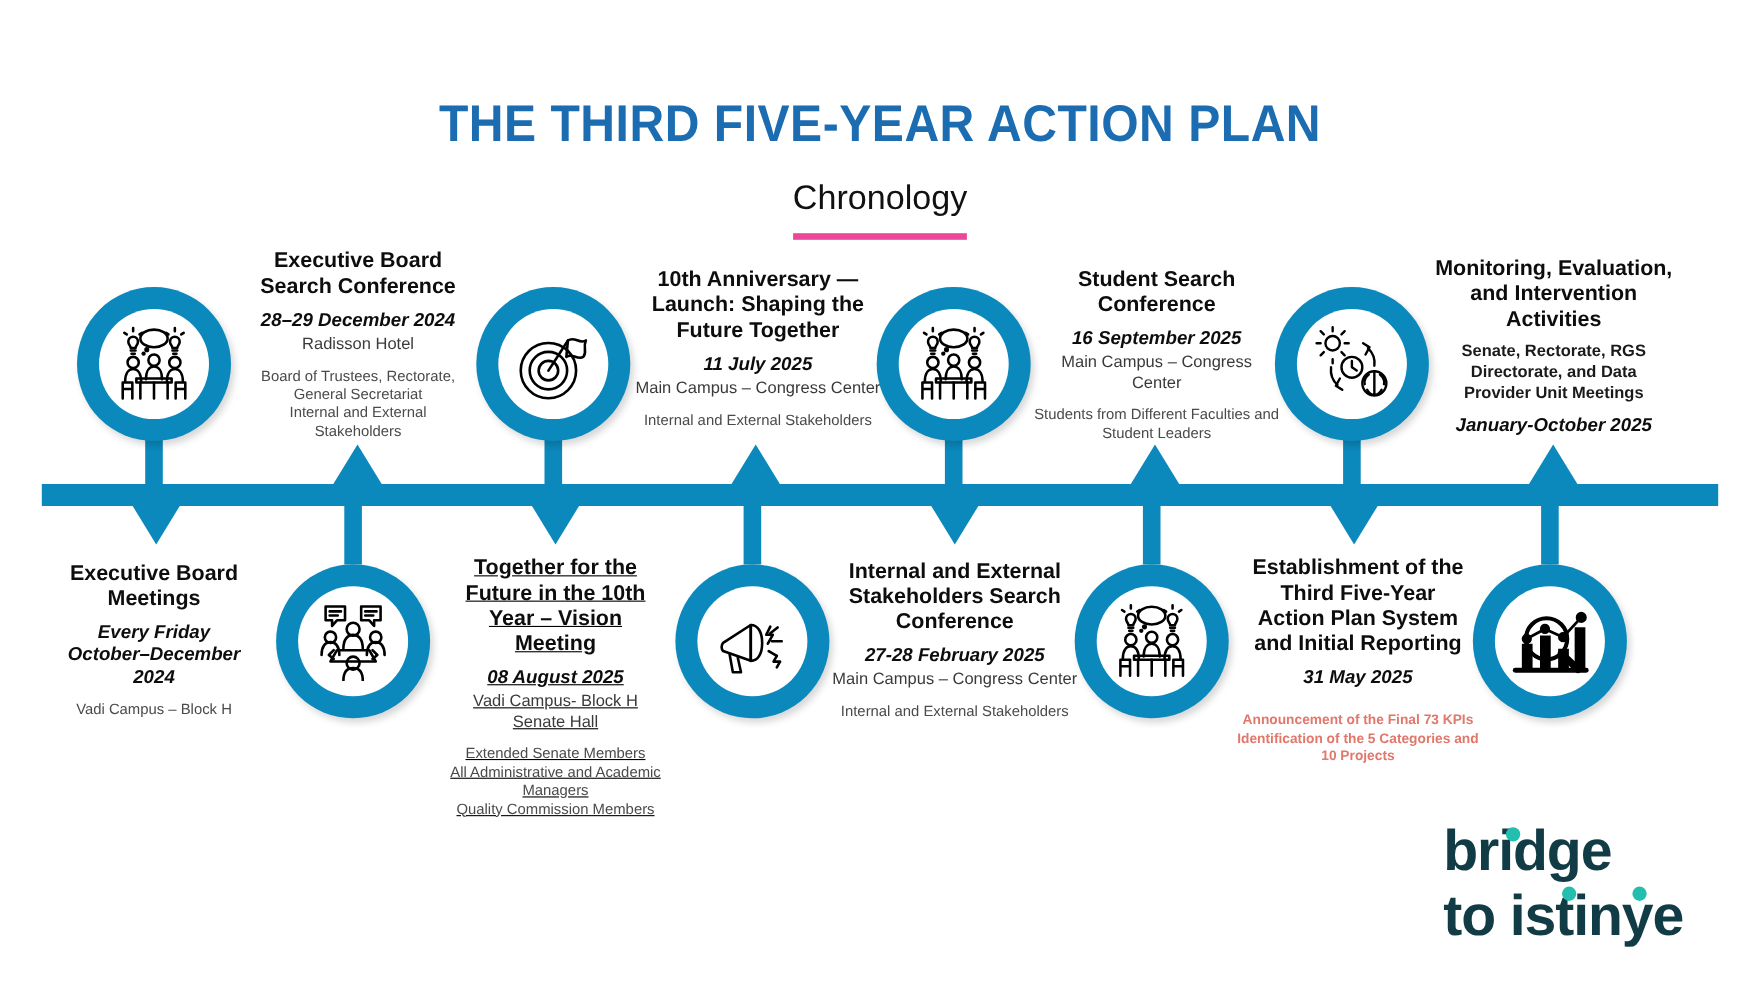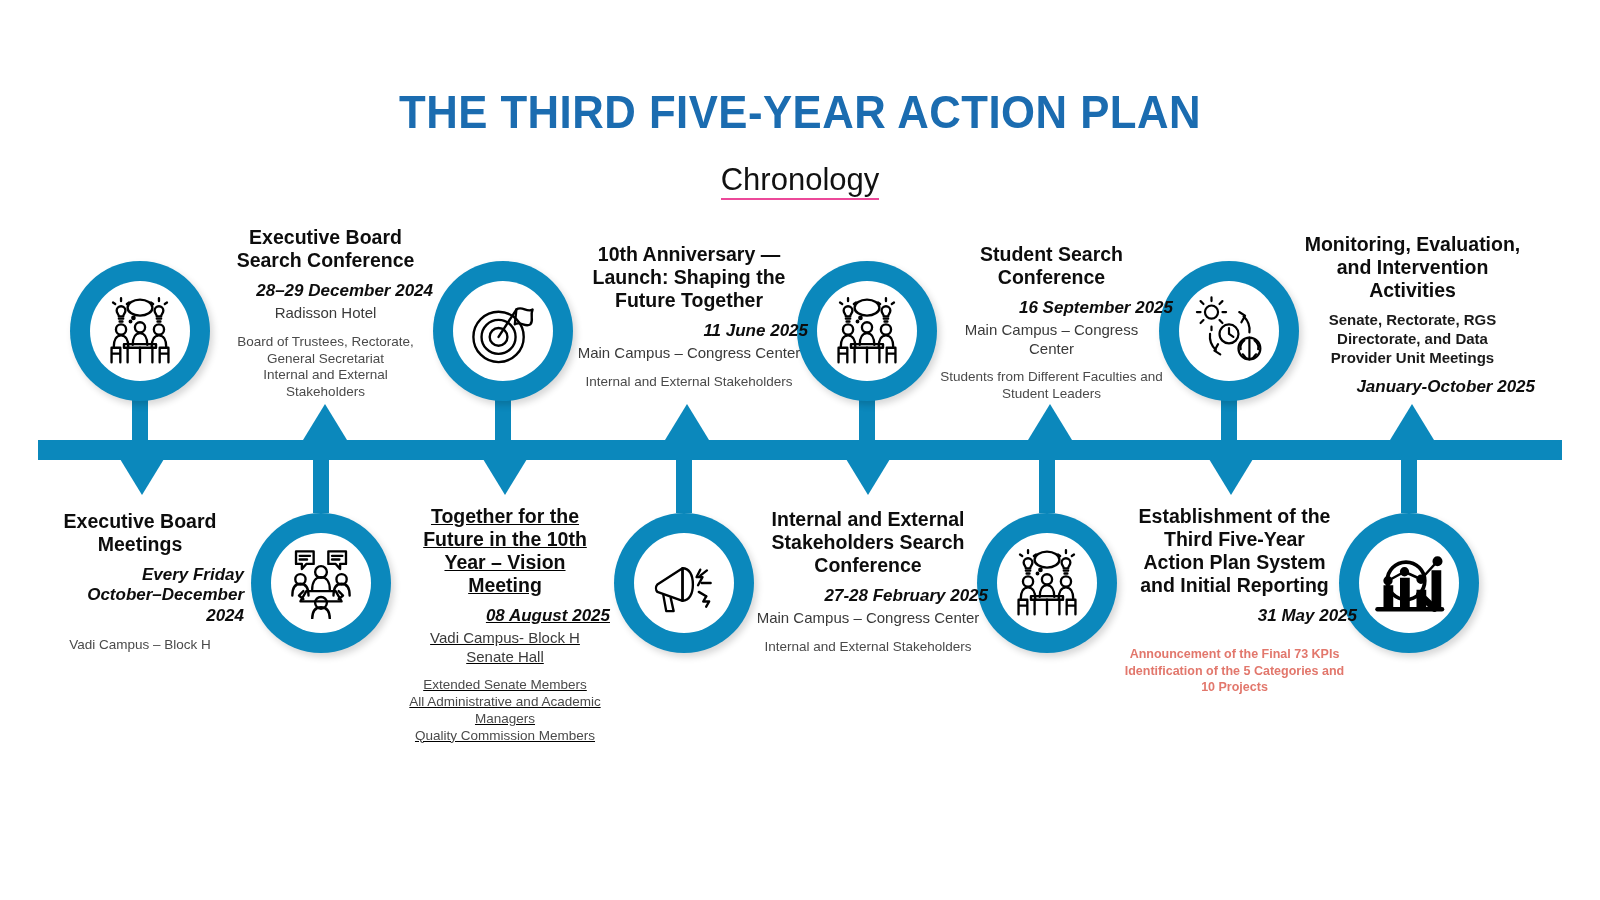--- a/index.html
+++ b/index.html
@@ -19,21 +19,21 @@
     font-size:47px;font-weight:bold;letter-spacing:.5px;
     color:#1B6CB0;
     transform:scaleX(.93);
     white-space:nowrap;
   }
   .sub-title{
     position:absolute;left:0;top:162px;width:1600px;
     text-align:center;
     font-size:31px;color:#111;
   }
-  .sub-title span{border-bottom:2px solid #ec4899;padding-bottom:1px;}
+  .sub-title span{border-bottom:6px solid #ec4899;padding-bottom:15px;}
 
   
   .spine{
     position:absolute;left:38px;top:440px;width:1524px;height:20px;
     background:#0B88BC;
   }
   .stem{position:absolute;width:16px;background:#0B88BC;}
   .tri{position:absolute;width:0;height:0;}
   .tri.up{
     border-left:22px solid transparent;
@@ -59,21 +59,21 @@
   }
   .node svg{display:block;}
 
   
   .block{position:absolute;text-align:center;}
   .block .t{
     font-size:19.5px;font-weight:bold;color:#0d0d0d;line-height:1.18;
   }
   .block .d{
     font-size:17px;font-weight:bold;font-style:italic;color:#0d0d0d;
-    line-height:1.2;margin-top:9px;text-align:right;
+    line-height:1.2;margin-top:9px;
   }
   .block .v{
     font-size:15px;color:#3a3a3a;line-height:1.22;margin-top:3px;
   }
   .block .p{
     font-size:13.5px;color:#4a4a4a;line-height:1.25;margin-top:11px;
   }
   .block .note{
     font-size:12.5px;font-weight:bold;color:#E2776C;line-height:1.3;margin-top:20px;
   }
@@ -311,21 +311,21 @@
 
   <div class="block b-t1">
     <div class="t">Executive Board<br>Search Conference</div>
     <div class="d">28–29 December 2024</div>
     <div class="v">Radisson Hotel</div>
     <div class="p">Board of Trustees, Rectorate,<br>General Secretariat<br>Internal and External<br>Stakeholders</div>
   </div>
 
   <div class="block b-t2">
     <div class="t">10th Anniversary —<br>Launch: Shaping the<br>Future Together</div>
-    <div class="d">11 June 2025</div>
+    <div class="d">11 July 2025</div>
     <div class="v">Main Campus – Congress Center</div>
     <div class="p">Internal and External Stakeholders</div>
   </div>
 
   <div class="block b-t3">
     <div class="t">Student Search<br>Conference</div>
     <div class="d">16 September 2025</div>
     <div class="v">Main Campus – Congress<br>Center</div>
     <div class="p">Students from Different Faculties and<br>Student Leaders</div>
   </div>
@@ -355,14 +355,21 @@
     <div class="v">Main Campus – Congress Center</div>
     <div class="p">Internal and External Stakeholders</div>
   </div>
 
   <div class="block b-b4">
     <div class="t">Establishment of the<br>Third Five-Year<br>Action Plan System<br>and Initial Reporting</div>
     <div class="d">31 May 2025</div>
     <div class="note">Announcement of the Final 73 KPIs<br>Identification of the 5 Categories and<br>10 Projects</div>
   </div>
 
+  <div class="logo">
+    <div class="l1">bridge</div>
+    <div class="l2">to istinye</div>
+    <span class="dot" style="left:57px;top:4px;"></span>
+    <span class="dot" style="left:108px;top:58px;"></span>
+    <span class="dot" style="left:172px;top:58px;"></span>
+  </div>
 
 </div>
 
 </body></html>

